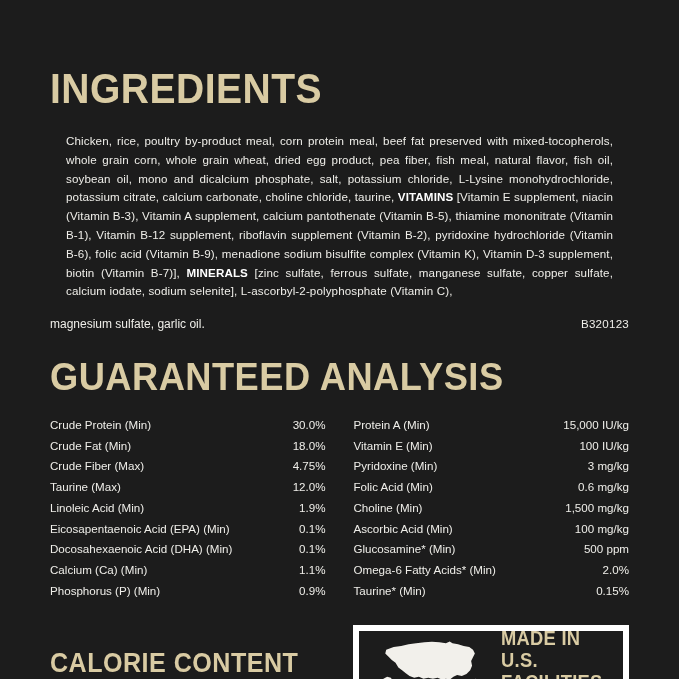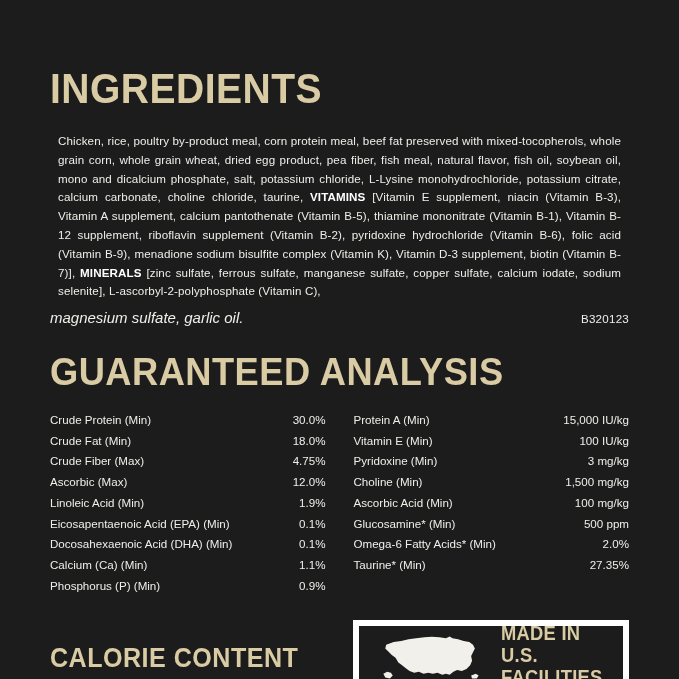--- a/index.html
+++ b/index.html
@@ -35,21 +35,21 @@
     font-size: 42px;
     margin-bottom: 22px;
   }
   #ingredients-body {
     font-size: 11.6px;
     line-height: 1.62;
     color: #efeee9;
     text-align: justify;
     text-justify: inter-word;
     letter-spacing: 0.01em;
-    margin: 8px;
+    margin: 16px;
   }
   #ingredients-body b {
     font-weight: bold;
     color: #ffffff;
   }
   .ing-last-row {
     display: flex;
     justify-content: space-between;
     align-items: baseline;
   }
@@ -122,42 +122,42 @@
 </head>
 <body>
 
 <div class="page">
 
   <h1 class="section-title" id="ingredients-title">INGREDIENTS</h1>
 
   <p id="ingredients-body"><span>Chicken, rice, poultry by-product meal, corn protein meal, beef fat preserved with mixed-tocopherols, whole grain corn, whole grain wheat, dried egg product, pea fiber, fish meal, natural flavor, fish oil, soybean oil, mono and dicalcium phosphate, salt, potassium chloride, L-Lysine monohydrochloride, potassium citrate, calcium carbonate, choline chloride, taurine, </span><b>VITAMINS</b><span> [Vitamin E supplement, niacin (Vitamin B-3), Vitamin A supplement, calcium pantothenate (Vitamin B-5), thiamine mononitrate (Vitamin B-1), Vitamin B-12 supplement, riboflavin supplement (Vitamin B-2), pyridoxine hydrochloride (Vitamin B-6), folic acid (Vitamin B-9), menadione sodium bisulfite complex (Vitamin K), Vitamin D-3 supplement, biotin (Vitamin B-7)], </span><b>MINERALS</b><span> [zinc sulfate, ferrous sulfate, manganese sulfate, copper sulfate, calcium iodate, sodium selenite], L-ascorbyl-2-polyphosphate (Vitamin C),</span></p>
 
   <div class="ing-last-row">
-    <span style="font-size:15px;color:#efeee9;font-style:italic;">magnesium sulfate, garlic oil.</span>
+    <span style="font-size:12px;color:#efeee9;">magnesium sulfate, garlic oil.</span>
     <span style="font-size:11.6px;color:#efeee9;letter-spacing:0.02em;">B320123</span>
   </div>
 
   <h1 class="section-title" id="ga-title">GUARANTEED ANALYSIS</h1>
 
   <div class="ga-wrap">
     <div class="ga-col" id="ga-left">
         <div class="ga-row">
           <span class="label">Crude Protein (Min)</span>
           <span class="value">30.0%</span>
         </div>
         <div class="ga-row">
           <span class="label">Crude Fat (Min)</span>
           <span class="value">18.0%</span>
         </div>
         <div class="ga-row">
           <span class="label">Crude Fiber (Max)</span>
           <span class="value">4.75%</span>
         </div>
         <div class="ga-row">
-          <span class="label">Ascorbic (Max)</span>
+          <span class="label">Taurine (Max)</span>
           <span class="value">12.0%</span>
         </div>
         <div class="ga-row">
           <span class="label">Linoleic Acid (Min)</span>
           <span class="value">1.9%</span>
         </div>
         <div class="ga-row">
           <span class="label">Eicosapentaenoic Acid (EPA) (Min)</span>
           <span class="value">0.1%</span>
         </div>
@@ -181,38 +181,42 @@
         </div>
         <div class="ga-row">
           <span class="label">Vitamin E (Min)</span>
           <span class="value">100 IU/kg</span>
         </div>
         <div class="ga-row">
           <span class="label">Pyridoxine (Min)</span>
           <span class="value">3 mg/kg</span>
         </div>
         <div class="ga-row">
+          <span class="label">Folic Acid (Min)</span>
+          <span class="value">0.6 mg/kg</span>
+        </div>
+        <div class="ga-row">
           <span class="label">Choline (Min)</span>
           <span class="value">1,500 mg/kg</span>
         </div>
         <div class="ga-row">
           <span class="label">Ascorbic Acid (Min)</span>
           <span class="value">100 mg/kg</span>
         </div>
         <div class="ga-row">
           <span class="label">Glucosamine* (Min)</span>
           <span class="value">500 ppm</span>
         </div>
         <div class="ga-row">
           <span class="label">Omega-6 Fatty Acids* (Min)</span>
           <span class="value">2.0%</span>
         </div>
         <div class="ga-row">
           <span class="label">Taurine* (Min)</span>
-          <span class="value">27.35%</span>
+          <span class="value">0.15%</span>
         </div>
       </div>
   </div>
 
   <div class="bottom">
     <div class="calorie-block">
       <h2 class="section-title" id="calorie-title">CALORIE CONTENT</h2>
       <div id="calorie-body">(fed)(ME): 4188 kcal/kg, 430 kcal/cup</div>
     </div>
 

